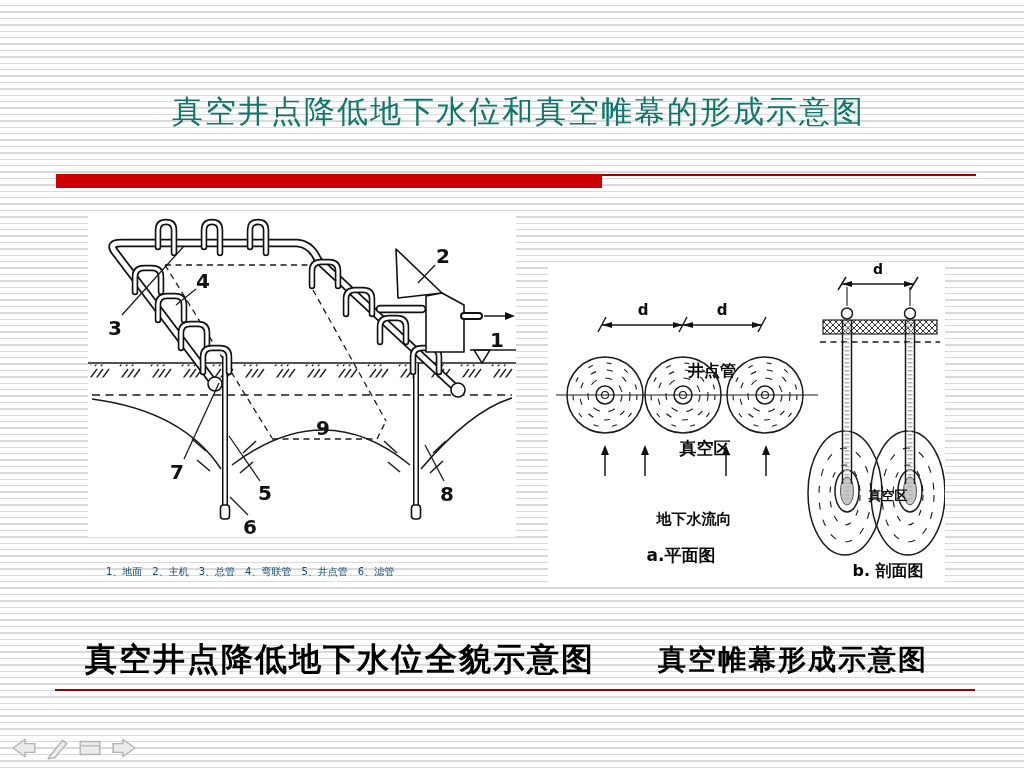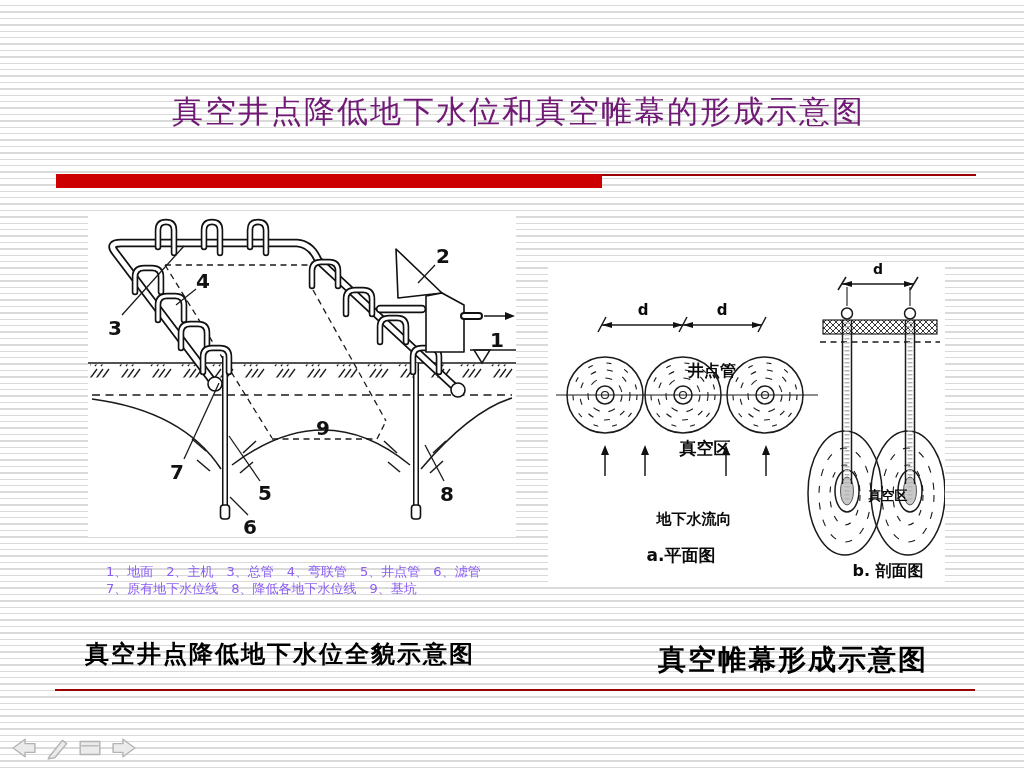--- a/index.html
+++ b/index.html
@@ -2,29 +2,29 @@
 <html><head>
 <meta charset="utf-8">
 <style>
   html,body{margin:0;padding:0}
   body{
     width:1024px;height:768px;position:relative;overflow:hidden;
     background:repeating-linear-gradient(180deg,#ffffff 0px,#ffffff 4.9px,#dadada 4.9px,#dadada 6.4px);
     font-family:"DejaVu Sans","Liberation Sans",sans-serif;
   }
   .abs{position:absolute}
-  #title{left:172px;top:91px;font-size:31px;letter-spacing:2px;color:#701a75;font-weight:500;white-space:nowrap}
+  #title{left:172px;top:91px;font-size:31px;letter-spacing:2px;color:#0f766e;font-weight:500;white-space:nowrap}
   #bar-thin{left:56px;top:174px;width:920px;height:2px;background:#990000}
   #bar-thick{left:56px;top:174px;width:546px;height:14px;background:#cc0000}
   .fig{background:#ffffff}
   #fig-left{left:88px;top:213px;width:428px;height:324px}
   #fig-right{left:548px;top:262px;width:397px;height:321px}
-  #legend{left:106px;top:563px;font-size:13px;line-height:17px;color:#8b5cf6;white-space:nowrap}
+  #legend{left:106px;top:563px;font-size:10px;line-height:17px;color:#0c4a6e;white-space:nowrap}
   .bigcap{color:#000;font-family:"DejaVu Serif","Liberation Serif",serif;font-weight:600;white-space:nowrap}
-  #cap-left{left:85px;top:638px;font-size:24px;letter-spacing:2px}
+  #cap-left{left:85px;top:638px;font-size:32px;letter-spacing:2px}
   #cap-right{left:658px;top:641px;font-size:28px;letter-spacing:2px}
   #rule-bottom{left:55px;top:689px;width:920px;height:2px;background:#990000}
   .navbtn{top:736px;width:28px;height:24px;cursor:pointer}
   
   .ln{stroke:#1a1a1a;stroke-width:1.5;fill:none}
   .thin{stroke:#1a1a1a;stroke-width:1.1;fill:none}
   .dash{stroke:#1a1a1a;stroke-width:1.4;fill:none;stroke-dasharray:8 5.5}
   .dash2{stroke:#1a1a1a;stroke-width:1.3;fill:none;stroke-dasharray:6 4.5}
   .po{stroke:#111;stroke-width:8.5;fill:none;stroke-linecap:round;stroke-linejoin:round}
   .pi{stroke:#fff;stroke-width:5;fill:none;stroke-linecap:round;stroke-linejoin:round}
@@ -151,21 +151,20 @@
   <text class="num" x="228" y="222">9</text>
   <text class="num" x="82" y="266">7</text>
   <text class="num" x="170" y="287">5</text>
   <text class="num" x="155" y="321">6</text>
   <text class="num" x="352" y="288">8</text>
 </svg>
 </div>
 
 <div class="abs" id="legend">
   <div>1、地面　2、主机　3、总管　4、弯联管　5、井点管　6、滤管</div>
-  <div>7、原有地下水位线　8、降低各地下水位线　9、基坑</div>
 </div>
 
 <div class="abs fig" id="fig-right">
 <svg width="397" height="321" viewBox="0 0 397 321">
   <defs>
     <pattern id="xhatch" patternUnits="userSpaceOnUse" width="6" height="6">
       <line x1="0" y1="6" x2="6" y2="0" stroke="#222" stroke-width="0.9"></line>
       <line x1="0" y1="0" x2="6" y2="6" stroke="#222" stroke-width="0.9"></line>
     </pattern>
   </defs>

